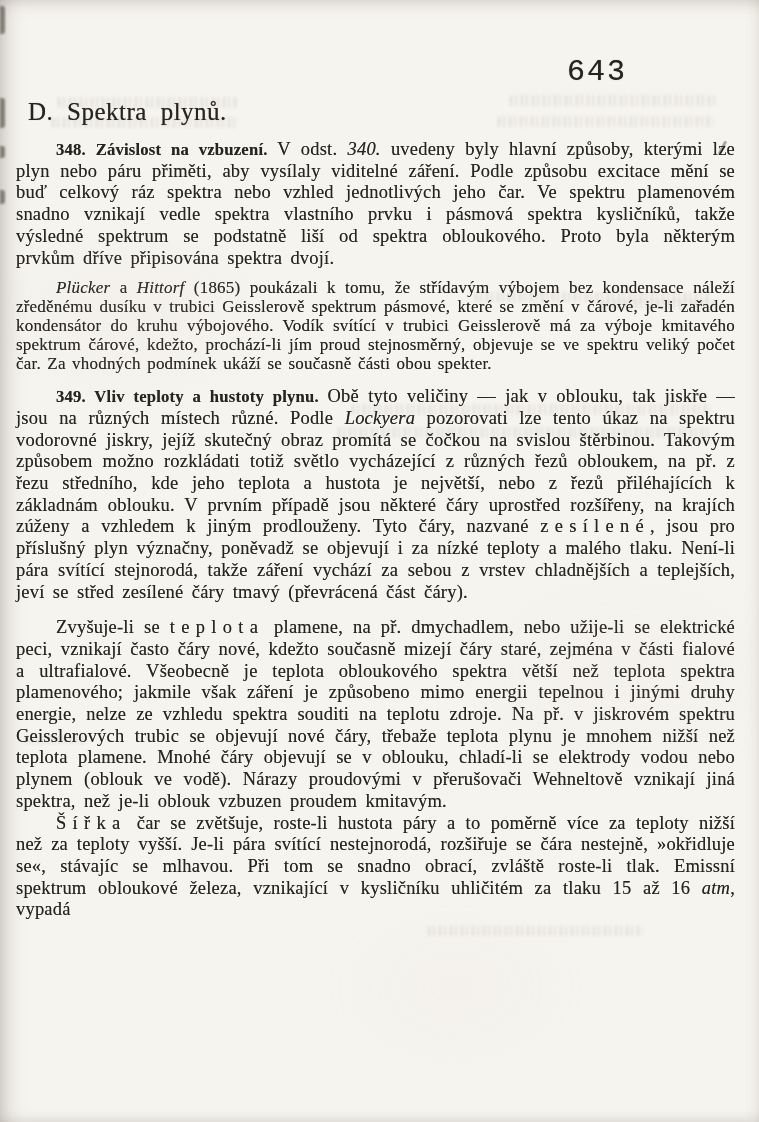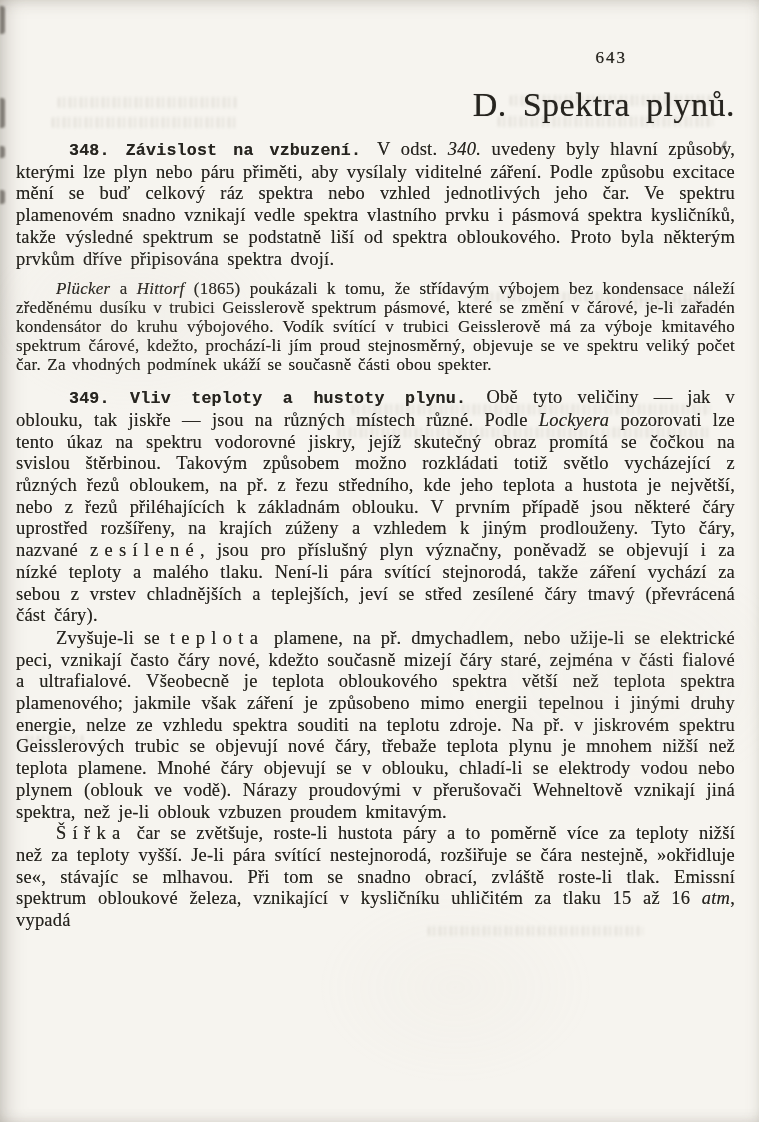--- a/index.html
+++ b/index.html
@@ -21,44 +21,45 @@
       inset 0 -10px 16px -12px rgba(120,112,98,.18);
   }
   .page::after{ 
     content:"";position:absolute;inset:0;pointer-events:none;opacity:.5;
     background:
       radial-gradient(220px 140px at 18% 28%, rgba(210,203,188,.20), transparent 70%),
       radial-gradient(260px 180px at 82% 60%, rgba(214,208,194,.16), transparent 70%),
       radial-gradient(200px 140px at 60% 88%, rgba(210,203,188,.14), transparent 70%);
   }
   .page-number{
-    position:absolute;top:48px;right:132px;
-    font-size:17px;letter-spacing:2px;
+    position:absolute;top:55px;right:132px;
+    font-size:30px;letter-spacing:2px;
     text-shadow:0 0 .7px rgba(38,36,31,.65);
+    font-family:Liberation Mono, monospace;
   }
   .title{
-    position:absolute;top:86px;left:16px;width:719px;margin:0;
-    text-align:right;font-size:34px;font-weight:400;
+    position:absolute;top:86px;left:16px;width:719px;margin:12px;
+    text-align:left;font-size:25px;font-weight:400;
     letter-spacing:.5px;word-spacing:7px;
     text-shadow:0 0 .7px rgba(38,36,31,.6);
   }
   .body-text{
     position:absolute;top:139px;left:16px;width:719px;
     font-size:18.5px;line-height:21.7px;
     text-align:justify;letter-spacing:.2px;word-spacing:3.5px;
     text-shadow:0 0 .6px rgba(38,36,31,.55);
   }
   .para{margin:0;text-indent:40px;}
   .para.small{font-size:17px;line-height:19px;margin:9px 0 13px;word-spacing:2px;}
   .para.p349{margin-top:13px;}
-  .para.p4{margin-top:1px;}
+  .para.p4{margin-top:14px;}
   .para.p5{margin-top:0;}
   .run-bold{
-    font-family:Liberation Mono, monospace;
-    font-weight:700;font-size:.9em;letter-spacing:.2px;margin-left:13px;
+    font-family:Liberation Serif, serif;
+    font-weight:700;font-size:.9em;letter-spacing:.2px;
   }
   .run-italic{font-style:italic;}
   .run-spaced{letter-spacing:.34em;}
   
   .ghost{
     position:absolute;height:11px;border-radius:2px;
     background:repeating-linear-gradient(90deg,
       rgba(125,118,104,.40) 0 2px, rgba(125,118,104,0) 2px 5px,
       rgba(125,118,104,.30) 5px 7px, rgba(125,118,104,0) 7px 11px);
     filter:blur(1.4px);opacity:.5;

